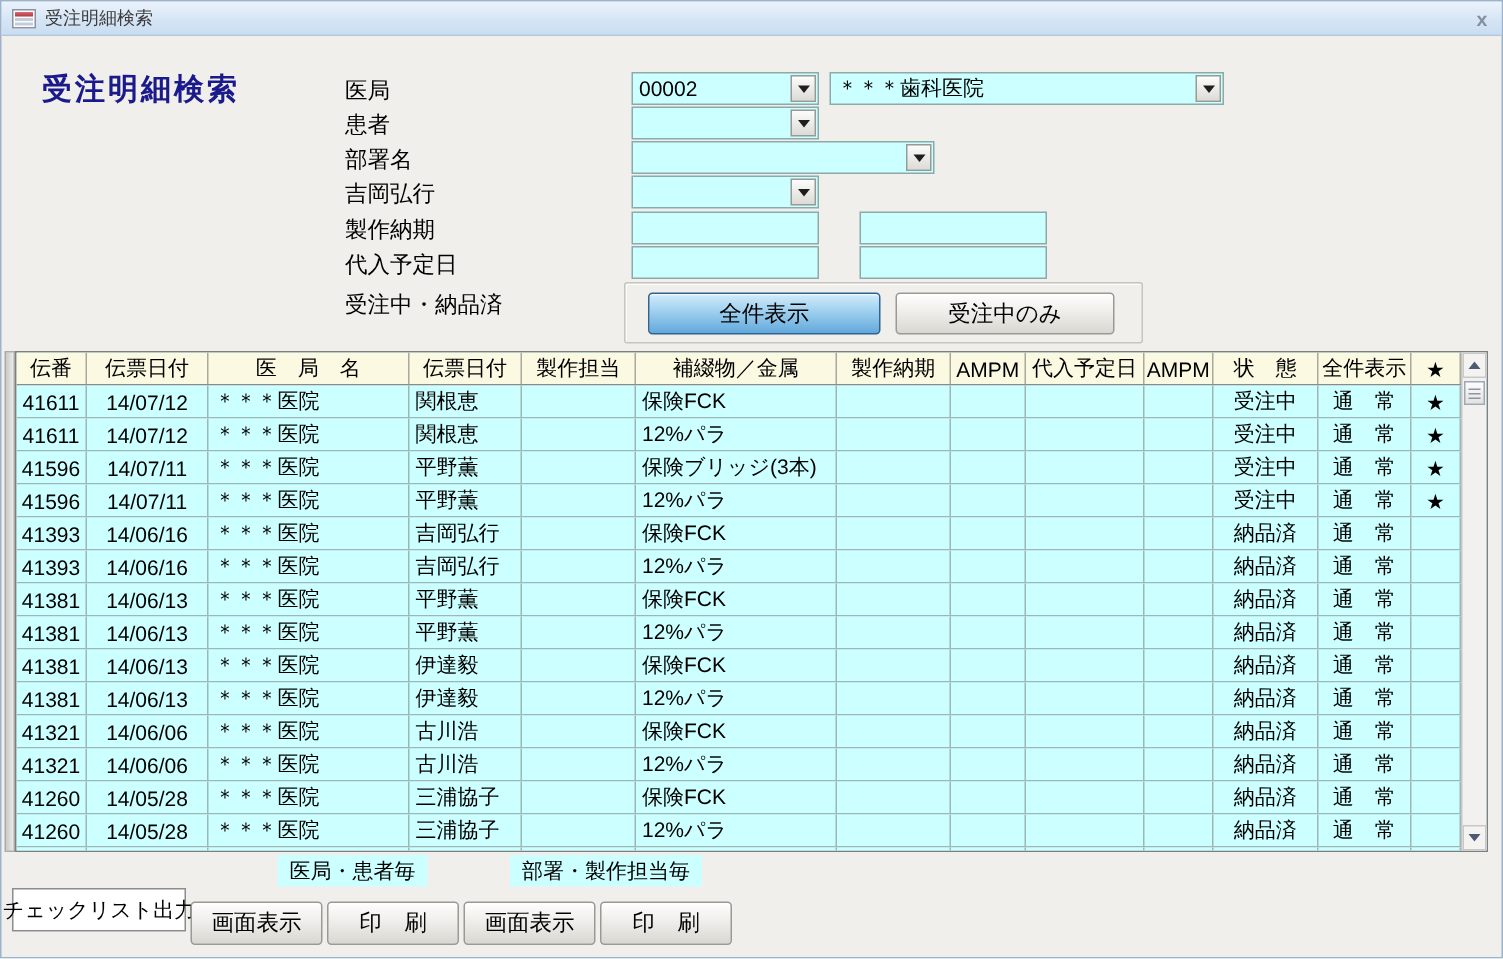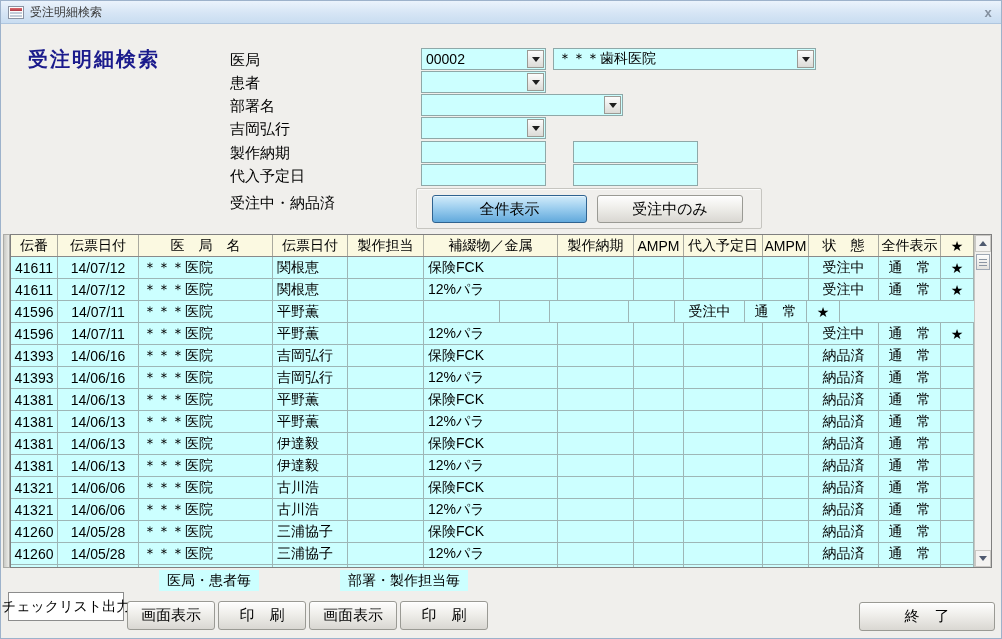--- a/index.html
+++ b/index.html
@@ -205,20 +205,21 @@
             <div class="cell c" style="width: 70px;">受注中</div>
             <div class="cell c" style="width: 62px;">通　常</div>
             <div class="cell c" style="width: 33px;">★</div>
           </div>
           <div class="trow">
             <div class="cell c" style="width: 47px;">41596</div>
             <div class="cell c" style="width: 81px;">14/07/11</div>
             <div class="cell l" style="width: 134px;">＊＊＊医院</div>
             <div class="cell l" style="width: 75px;">平野薫</div>
             <div class="cell l" style="width: 76px;"></div>
+            <div class="cell l" style="width: 134px;">保険ブリッジ(3本)</div>
             <div class="cell c" style="width: 76px;"></div>
             <div class="cell c" style="width: 50px;"></div>
             <div class="cell c" style="width: 79px;"></div>
             <div class="cell c" style="width: 46px;"></div>
             <div class="cell c" style="width: 70px;">受注中</div>
             <div class="cell c" style="width: 62px;">通　常</div>
             <div class="cell c" style="width: 33px;">★</div>
           </div>
           <div class="trow">
             <div class="cell c" style="width: 47px;">41596</div>
@@ -411,22 +412,21 @@
           <i></i>
           <i></i>
         </div>
       <div class="sb-btn sb-down">
           <i class="arr-down"></i>
         </div>
     </div>
   </div>
 
   <div class="checklist">チェックリスト出力</div>
-  <div class="cyan-label" style="left:158px;">医局・患者毎</div>
+  <div class="cyan-label" style="left:184px;">医局・患者毎</div>
   <div class="cyan-label" style="left:339px;">部署・製作担当毎</div>
 
   <div class="btn" style="left:126px; top:600px; width:88px; height:29px;">画面表示</div>
   <div class="btn" style="left:217px; top:600px; width:88px; height:29px;">印　刷</div>
   <div class="btn" style="left:308px; top:600px; width:88px; height:29px;">画面表示</div>
   <div class="btn" style="left:399px; top:600px; width:88px; height:29px;">印　刷</div>
-  <div class="btn" style="left:858px; top:601px; width:136px; height:29px;">終　了</div>
 
 </div>
 
 </body></html>

